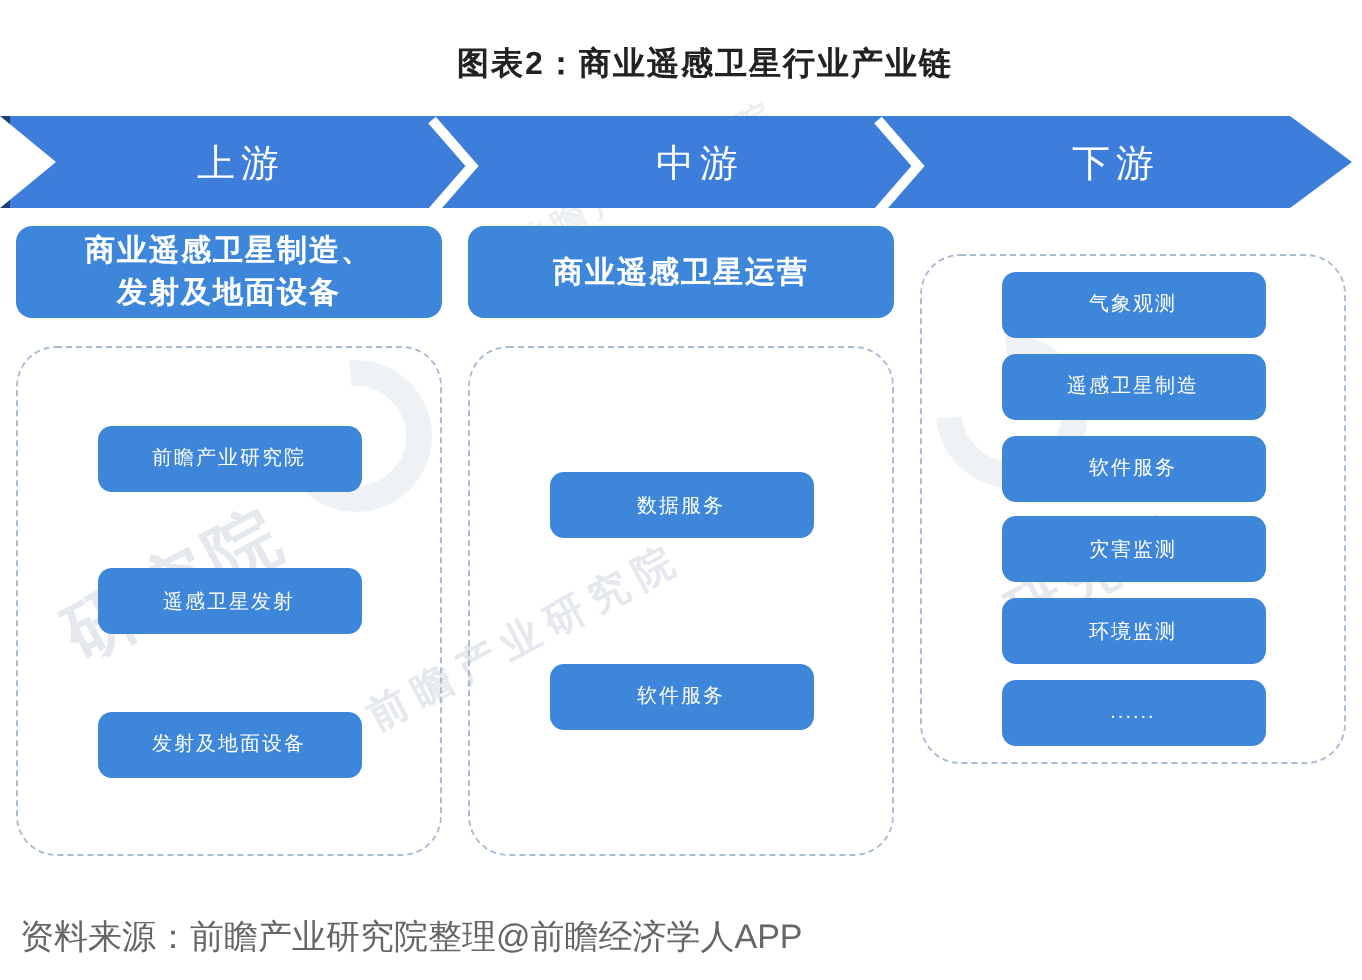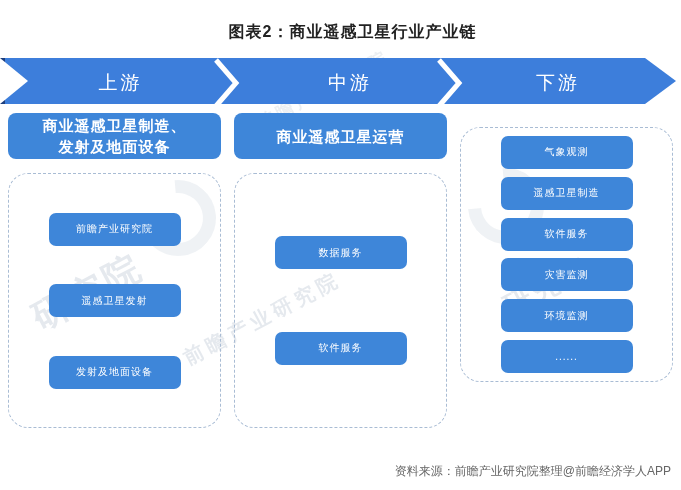--- a/index.html
+++ b/index.html
@@ -72,22 +72,22 @@
   }
   .item{
     width:132px;height:33px;background:var(--box-blue,#3e86d9);border-radius:7px;
     color:#ffffff;font-size:10px;letter-spacing:1px;
     display:flex;justify-content:center;align-items:center;text-align:right;
   }
 
   
   .footer{
     position:absolute;left:10px;right:10px;bottom:10px;z-index:2;
-    display:flex;justify-content:flex-end;align-items:baseline;
-    font-size:12px;color:var(--footer-color,#666666);
+    display:flex;justify-content:flex-start;align-items:baseline;
+    font-size:17px;color:var(--footer-color,#666666);
   }
 </style>
 </head>
 <body>
 
 <div class="watermark-layer">
   <span class="wm wm-a">研究院</span>
   <span class="wm wm-b">前瞻产业研究院</span>
   <span class="wm wm-c">前瞻产业研究院</span>
   <span class="wm wm-d">研究院</span>

